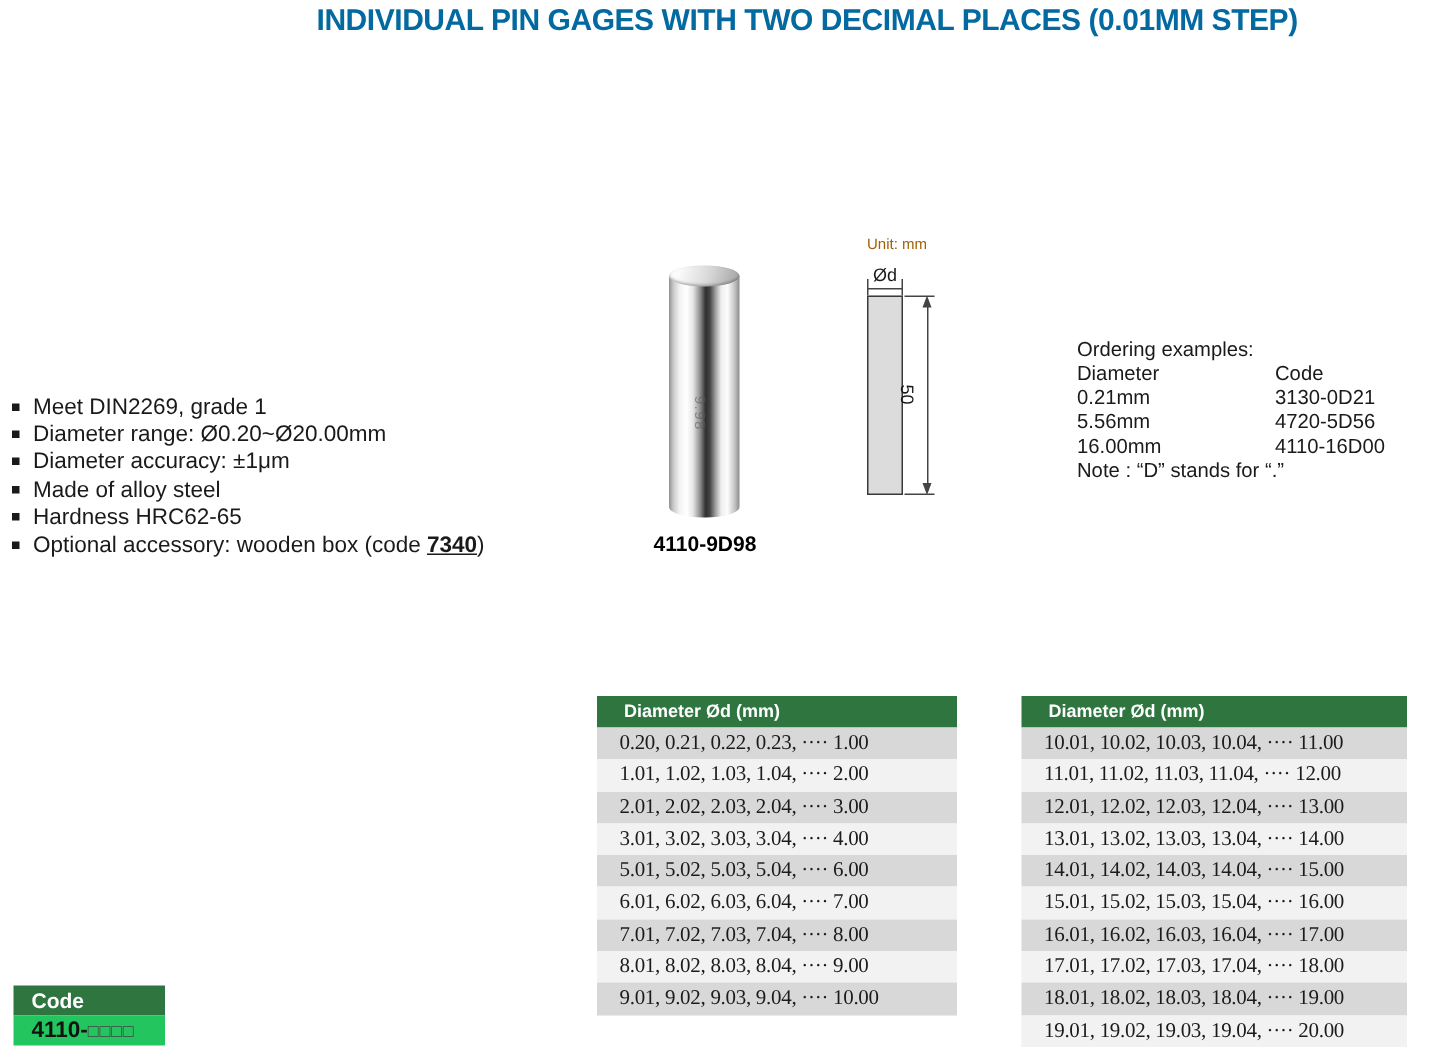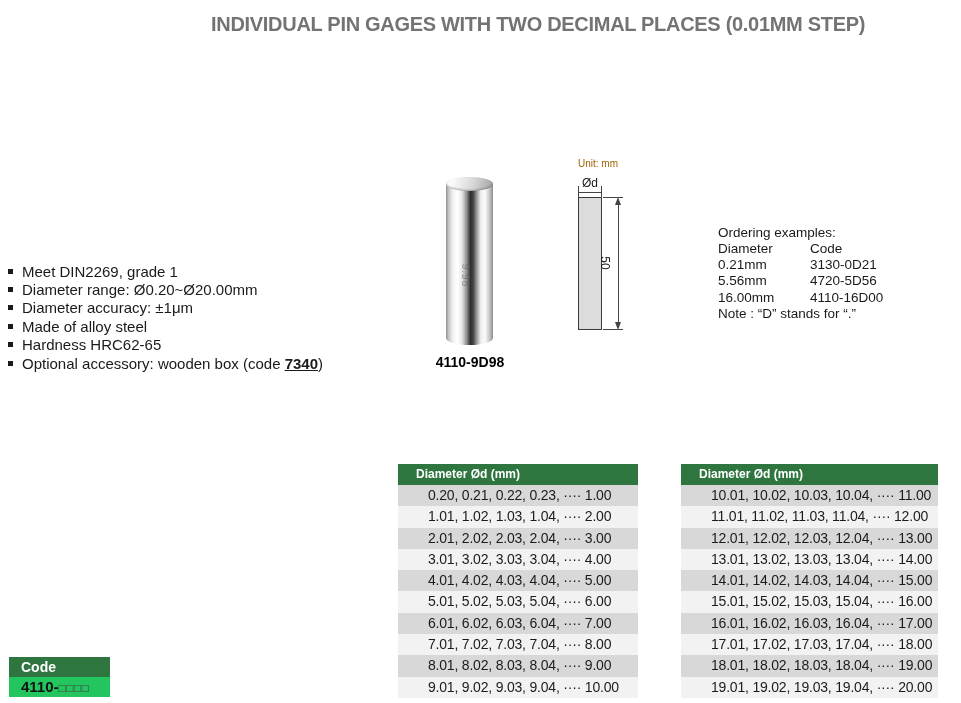--- a/index.html
+++ b/index.html
@@ -5,23 +5,22 @@
   * { margin:0; padding:0; box-sizing:border-box; }
   html,body { background:#ffffff; }
   .page {
     position:relative; width:961px; height:703px; background:#ffffff;
     font-family:"Liberation Sans", sans-serif; color:#1a1a1a; overflow:hidden;
   }
 
   
   .page-title {
     position:absolute; left:211px; top:3px;
-    font-size:20px; font-weight:bold; color:#737373; letter-spacing:-0.3px;
+    font-size:20px; font-weight:bold; color:#0369a1; letter-spacing:-0.3px;
     white-space:nowrap;
-    margin-top:10px;
   }
 
   
   .features { position:absolute; left:8px; top:262px; }
   .feature-row { display:flex; align-items:center; height:18.4px; font-size:15px; color:#1a1a1a; white-space:nowrap; }
   .bullet-icon { width:5px; height:5px; background:#1a1a1a; margin-right:9px; flex:none; }
   .bold-code { font-weight:bold;text-decoration:underline; }
 
   
   .cylinder-top {
@@ -73,33 +72,33 @@
     border-top:8px solid #444;
   }
   .len-label {
     position:absolute; left:598px; top:256px; font-size:12px; color:#1a1a1a;
     transform:rotate(90deg); transform-origin:center;
   }
 
   
   .ordering { position:absolute; left:718px; top:225px; font-size:13.5px; color:#1a1a1a; }
   .ordering-heading { font-weight:normal; height:16px; line-height:16px; }
-  .ordering-grid-row { display:flex; height:16.2px; line-height:16.2px; }
+  .ordering-grid-row { display:flex; height:16.2px; line-height:16.2px;gap:40px; }
   .ordering-col1 { width:92px; }
   .ordering-note { height:16.2px; line-height:16.2px; }
 
   
   .gage-table { position:absolute; top:464px; }
   .gage-header {
     height:21px; line-height:21px; padding-left:18px;
     background:#2e7540; color:#ffffff; font-size:12px; font-weight:bold;
   }
   .gage-row {
-    height:21.3px; line-height:21.3px; padding-left:30px;
-    font-size:14px; color:#1b1b1b; letter-spacing:-0.2px; white-space:nowrap;
+    height:21.3px; line-height:21.3px; padding-left:15px;
+    font-size:14px; color:#1b1b1b; letter-spacing:-0.2px; white-space:nowrap;font-family:Liberation Serif, serif;
   }
   .gage-table .gage-row:nth-child(even) { background:#d8d8d8; }
   .gage-table .gage-row:nth-child(odd)  { background:#f2f2f2; }
   .table-1 { left:398px; width:240px; }
   .table-2 { left:681px; width:257px; }
 
   
   .code-box { position:absolute; left:9px; top:657px; width:101px; }
   .code-header {
     height:20px; line-height:20px; padding-left:12px;
@@ -184,21 +183,20 @@
     </div>
     <div class="ordering-note">Note : “D”  stands for “.”</div>
   </div>
 
   <div class="gage-table table-1">
     <div class="gage-header">Diameter Ød (mm)</div>
     <div class="gage-row">0.20, 0.21, 0.22, 0.23, ···· 1.00</div>
     <div class="gage-row">1.01, 1.02, 1.03, 1.04, ···· 2.00</div>
     <div class="gage-row">2.01, 2.02, 2.03, 2.04, ···· 3.00</div>
     <div class="gage-row">3.01, 3.02, 3.03, 3.04, ···· 4.00</div>
-    <div class="gage-row">4.01, 4.02, 4.03, 4.04, ···· 5.00</div>
     <div class="gage-row">5.01, 5.02, 5.03, 5.04, ···· 6.00</div>
     <div class="gage-row">6.01, 6.02, 6.03, 6.04, ···· 7.00</div>
     <div class="gage-row">7.01, 7.02, 7.03, 7.04, ···· 8.00</div>
     <div class="gage-row">8.01, 8.02, 8.03, 8.04, ···· 9.00</div>
     <div class="gage-row">9.01, 9.02, 9.03, 9.04, ···· 10.00</div>
   </div>
 
   <div class="gage-table table-2">
     <div class="gage-header">Diameter Ød (mm)</div>
     <div class="gage-row">10.01, 10.02, 10.03, 10.04, ···· 11.00</div>

